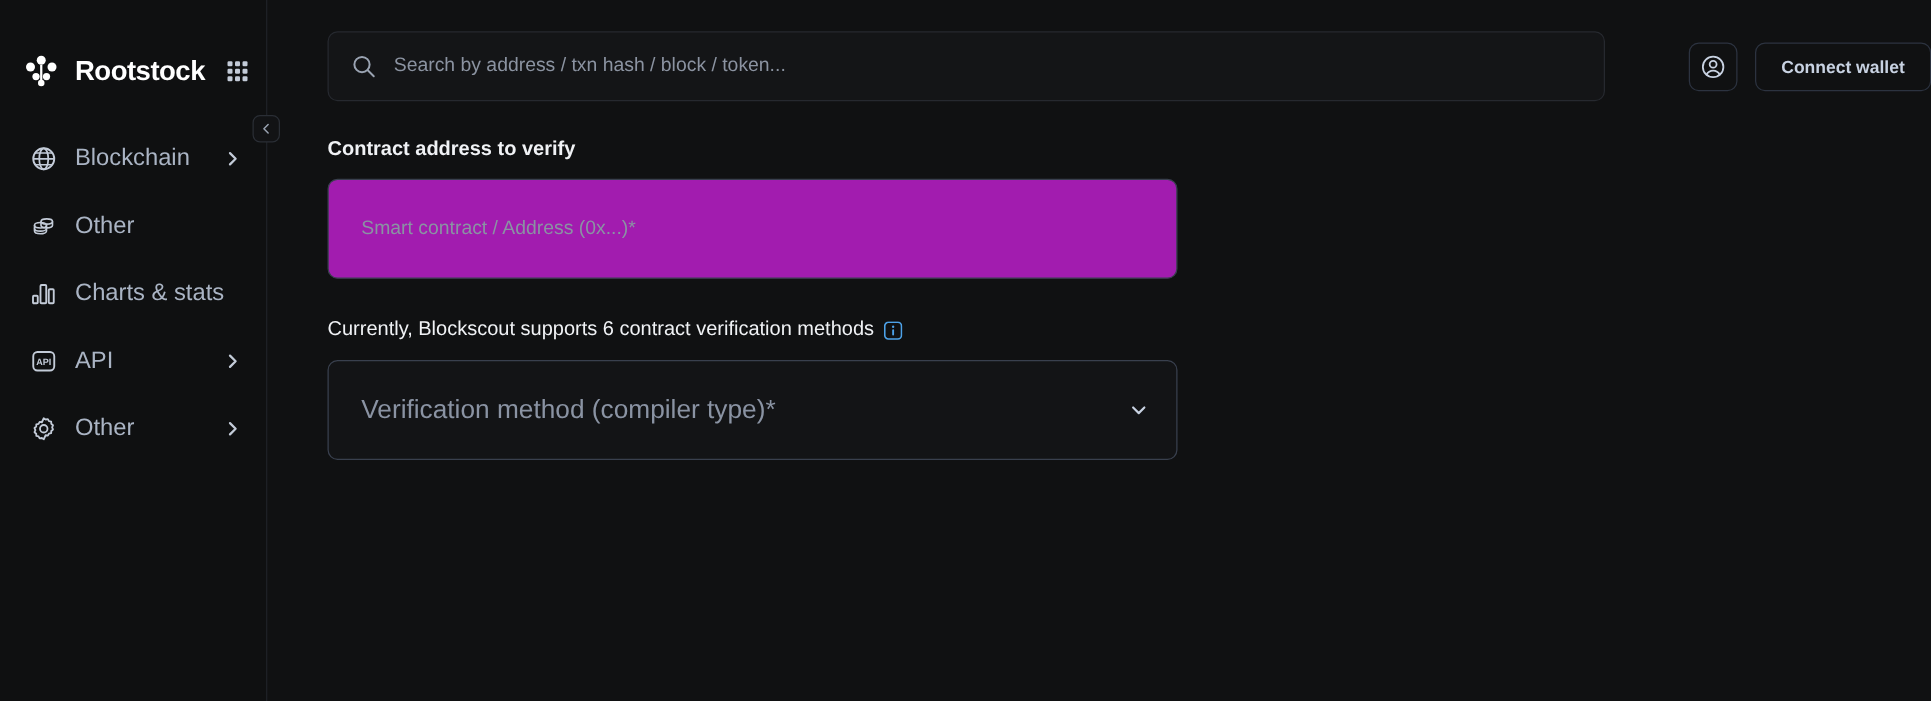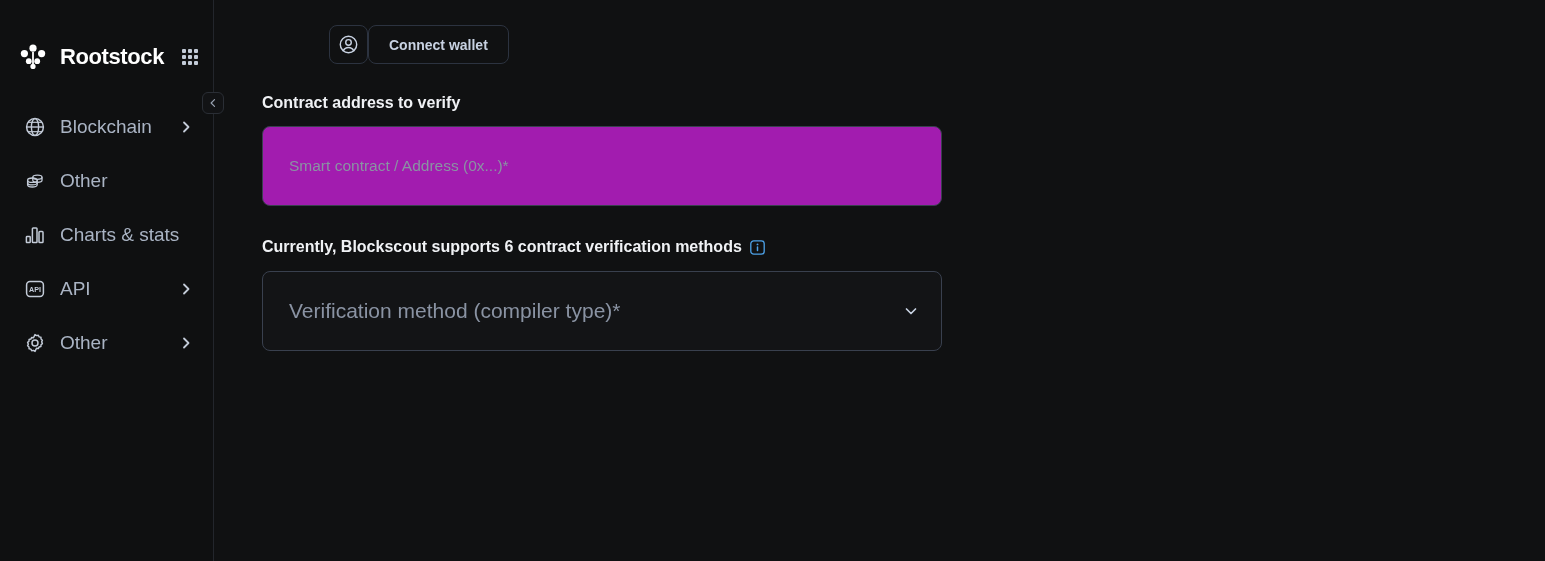--- a/index.html
+++ b/index.html
@@ -106,20 +106,21 @@
     border:none; outline:none;
     color:#e6e9ee;
     font-family:"Liberation Sans", sans-serif;
     font-size:15.5px;
     margin-left:14px;
   }
   .search-input::placeholder { color:#8b93a1; }
 
   .topbar-right {
     display:flex; align-items:center;
+    gap:14px;
     margin-left:49px;
     padding-left:18px;
   }
   .profile-btn {
     width:39px; height:39px;
     border:1px solid #2c3340;
     border-radius:8px;
     background:transparent;
     display:flex; align-items:center; justify-content:center;
     cursor:pointer;
@@ -175,21 +176,21 @@
   .text-field input::placeholder { color:#8a93a3; }
 
   .methods-row {
     display:flex; align-items:center;
     gap:8px;
     margin-top:32px;
   }
   .methods-text {
     color:#f0f2f5;
     font-size:16px;
-    font-weight:700;
+    font-weight:400;
   }
   .info-icon { width:15px; height:15px; display:block; cursor:pointer; }
 
   .select-field {
     width:680px;
     height:80px;
     margin-top:15px;
     background:#131416;
     border:1px solid #39404e;
     border-radius:8px;
@@ -319,20 +320,29 @@
           </svg>
         </span>
       </div>
 
     </nav>
   </aside>
 
   <main class="main">
 
     <div class="topbar">
+      <div class="search-wrap">
+        <span class="search-icon">
+          <svg viewBox="0 0 20 20" width="20" height="20">
+            <circle cx="8.6" cy="8.6" r="6.1" fill="none" stroke="#9aa3b2" stroke-width="1.6"></circle>
+            <line x1="13.2" y1="13.2" x2="18" y2="18" stroke="#9aa3b2" stroke-width="1.6" stroke-linecap="round"></line>
+          </svg>
+        </span>
+        <input class="search-input" type="text" placeholder="Search by address / txn hash / block / token..." style="">
+      </div>
 
       <div class="topbar-right">
         <button class="profile-btn">
           <svg viewBox="0 0 22 22" width="21" height="21">
             <circle cx="11" cy="11" r="8.6" fill="none" stroke="#c8d2e2" stroke-width="1.5"></circle>
             <circle cx="11" cy="8.8" r="2.9" fill="none" stroke="#c8d2e2" stroke-width="1.5"></circle>
             <path d="M5.4 17.6c1.2-2.3 3.2-3.5 5.6-3.5s4.4 1.2 5.6 3.5" fill="none" stroke="#c8d2e2" stroke-width="1.5" stroke-linecap="round"></path>
           </svg>
         </button>
         <button class="connect-btn">Connect wallet</button>

